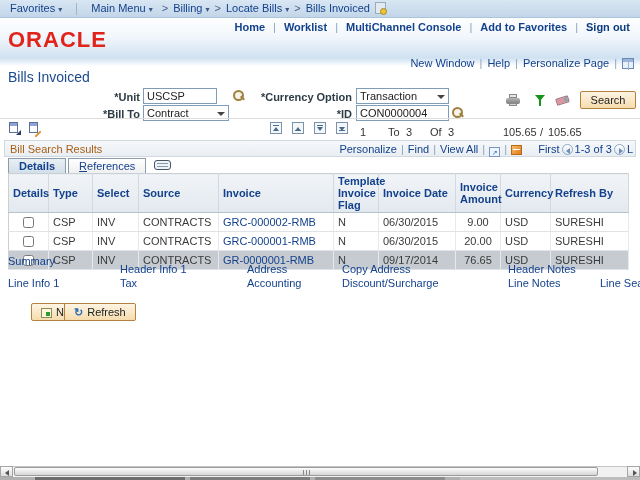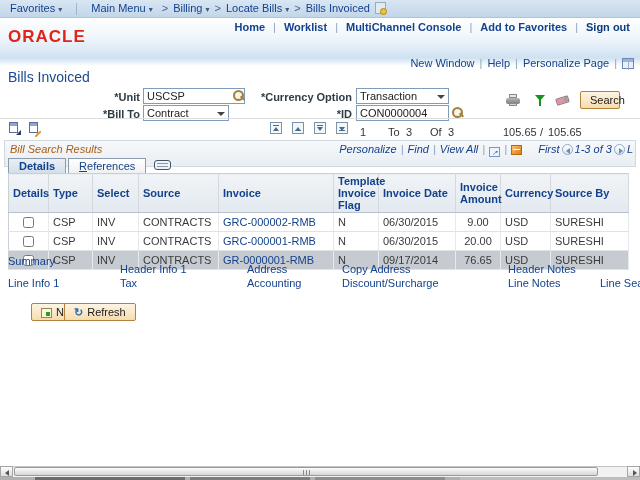--- a/index.html
+++ b/index.html
@@ -24,21 +24,21 @@
   .crumb-page-icon::after { content:""; position:absolute; right:-2px; bottom:-2px; width:5px; height:5px; border-radius:50%; background:#ecc53a; border:1px solid #a98a1a; }
 
   
   .header-band { left:0; top:18px; width:640px; height:40px;
     background:linear-gradient(#fdfefe 0%, #f2f7fc 45%, #ddeaf6 80%, #cfe1f1 100%); }
   .header-fade { left:0; top:58px; width:640px; height:8px;
     background:linear-gradient(#cfe1f1,#ffffff); }
   .top-links { top:21px; right:10px; white-space:nowrap; font-weight:bold; color:#13418c; }
   .top-links .pipe { color:#8aa4c0; font-weight:normal; margin:0 8px; }
   .pipe::before { content:"|"; }
-  .oracle-logo { left:8px; top:27px; font-size:17px; font-weight:bold; letter-spacing:1px; color:#e2231a; }
+  .oracle-logo { left:8px; top:27px; font-size:22px; font-weight:bold; letter-spacing:1px; color:#e2231a; }
 
   .page-links { top:57px; right:6px; color:#13418c; white-space:nowrap; }
   .page-links .pipe { color:#8aa4c0; margin:0 5px; }
   .layout-icon { display:inline-block; width:12px; height:11px; border:1px solid #6b87b5; background:#e8f0f9; vertical-align:-2px; position:relative; }
   .layout-icon::before { content:""; position:absolute; left:0; top:0; width:100%; height:3px; background:#9ab4d8; }
   .layout-icon::after { content:""; position:absolute; left:5px; top:3px; width:1px; height:8px; background:#9ab4d8; }
 
   
   .page-title { left:8px; top:69px; font-size:14px; color:#1a4a8f; }
   .fld-label { font-weight:bold; color:#2d3b45; text-align:right; }
@@ -86,22 +86,22 @@
   .nav-sq { position:absolute; width:12px; height:12px; border:1px solid #7a92aa; background:#f4f7fa; cursor:pointer; }
   .nav-sq .bar { position:absolute; left:2px; width:6px; height:1px; background:#4a6a8a; }
   .nav-sq .bar.t { top:2px; } .nav-sq .bar.b { bottom:2px; }
   .nav-sq .tri { position:absolute; left:2px; width:0; height:0; border-left:3px solid transparent; border-right:3px solid transparent; }
   .nav-sq .tri.up { border-bottom:4px solid #4a6a8a; top:4px; }
   .nav-sq .tri.down { border-top:4px solid #4a6a8a; top:4px; }
 
   .count-txt { position:absolute; top:126px; color:#333; }
 
   
-  .results-bar { left:4px; top:140px; width:632px; height:27px;
-    background:linear-gradient(#f6f8fa,#e9eef3); border:1px solid #d0d8e0; line-height:15px;font-style:italic; }
+  .results-bar { left:4px; top:140px; width:632px; height:17px;
+    background:linear-gradient(#f6f8fa,#e9eef3); border:1px solid #d0d8e0; line-height:15px; }
   .results-title { position:absolute; left:5px; top:1px; color:#a85d14; }
   .results-right { position:absolute; right:2px; top:1px; white-space:nowrap; overflow:hidden; }
   .results-right .pipe { color:#8aa4c0; margin:0 4px; }
   .popout-icon { display:inline-block; width:11px; height:10px; border:1px solid #7a96c8; background:#eef4fb;
     color:#1b64c2; font-size:7px; line-height:9px; text-align:center; vertical-align:-2px; cursor:pointer; }
   .download-icon { display:inline-block; width:11px; height:10px; border:1px solid #b86a10;
     background:linear-gradient(135deg,#f8c070,#e07818); vertical-align:-2px; position:relative; cursor:pointer; }
   .download-icon::after { content:""; position:absolute; left:1px; top:3px; width:7px; height:1px; background:#fff; }
   .pager-circle { display:inline-block; width:11px; height:11px; border-radius:50%; border:1px solid #8fa8c8;
     background:linear-gradient(#fff,#dfe8f2); vertical-align:-2px; position:relative; cursor:pointer; margin:0 2px; }
@@ -173,41 +173,41 @@
 </div>
 <div class="abs oracle-logo">ORACLE</div>
 
 <div class="abs page-links">
   <span class="link">New Window</span><span class="pipe"></span><span class="link">Help</span><span class="pipe"></span><span class="link">Personalize Page</span><span class="pipe"></span><span class="layout-icon"></span>
 </div>
 
 <div class="abs page-title">Bills Invoiced</div>
 
 <div class="abs fld-label" style="left:40px;top:91px;width:100px;">*Unit</div>
-<input class="txt-input" style="left: 143px; top: 88px; width: 102px;" value="USCSP">
+<input class="txt-input" style="left: 143px; top: 88px; width: 74px;" value="USCSP">
 <span class="lookup-icon" style="left:233px;top:90px;"></span>
 
 <div class="abs fld-label" style="left:228px;top:91px;width:124px;">*Currency Option</div>
 <div class="selectbox" style="left:356px;top:88px;width:93px;"><span>Transaction Currency</span><span class="sel-arrow"></span></div>
 
 <div class="abs fld-label" style="left:40px;top:108px;width:100px;">*Bill To</div>
 <div class="selectbox" style="left:143px;top:105px;width:86px;"><span>Contract</span><span class="sel-arrow"></span></div>
 
 <div class="abs fld-label" style="left:228px;top:108px;width:124px;">*ID</div>
 <input class="txt-input" style="left: 356px; top: 105px; width: 93px;" value="CON0000004">
 <span class="lookup-icon" style="left:452px;top:107px;"></span>
 
 <span class="printer-icon" style="left:506px;top:94px;">
     <span class="paper"></span>
     <span class="pbody"></span>
     <span class="ptray"></span>
   </span>
 <span class="funnel-icon" style="left:535px;top:95px;"></span>
 <span class="eraser-icon" style="left:556px;top:97px;"></span>
-<button class="search-btn" style="left:580px;top:91px;width:40px;">Search</button>
+<button class="search-btn" style="left:580px;top:91px;width:56px;">Search</button>
 
 <div class="abs content-hr"></div>
 
 <span class="mini-doc select-all" style="left:8px;top:122px;">
     <span class="page"></span>
     <span class="accent"></span>
   </span>
 <span class="mini-doc clear-all" style="left:28px;top:122px;">
     <span class="page"></span>
     <span class="accent"></span>
@@ -269,21 +269,21 @@
       <tr>
     <th class="c">Details</th>
     <th>Type</th>
     <th>Select</th>
     <th>Source</th>
     <th>Invoice</th>
     <th>Template Invoice Flag</th>
     <th>Invoice Date</th>
     <th class="r">Invoice Amount</th>
     <th>Currency</th>
-    <th>Source By</th>
+    <th>Refresh By</th>
   </tr>
   <tr>
     <td class="c"><input type="checkbox" class="rowcheck" style=""></td>
     <td>CSP</td>
     <td>INV</td>
     <td>CONTRACTS</td>
     <td><span class="link">GRC-000002-RMB</span></td>
     <td>N</td>
     <td>06/30/2015</td>
     <td class="r">9.00</td>

